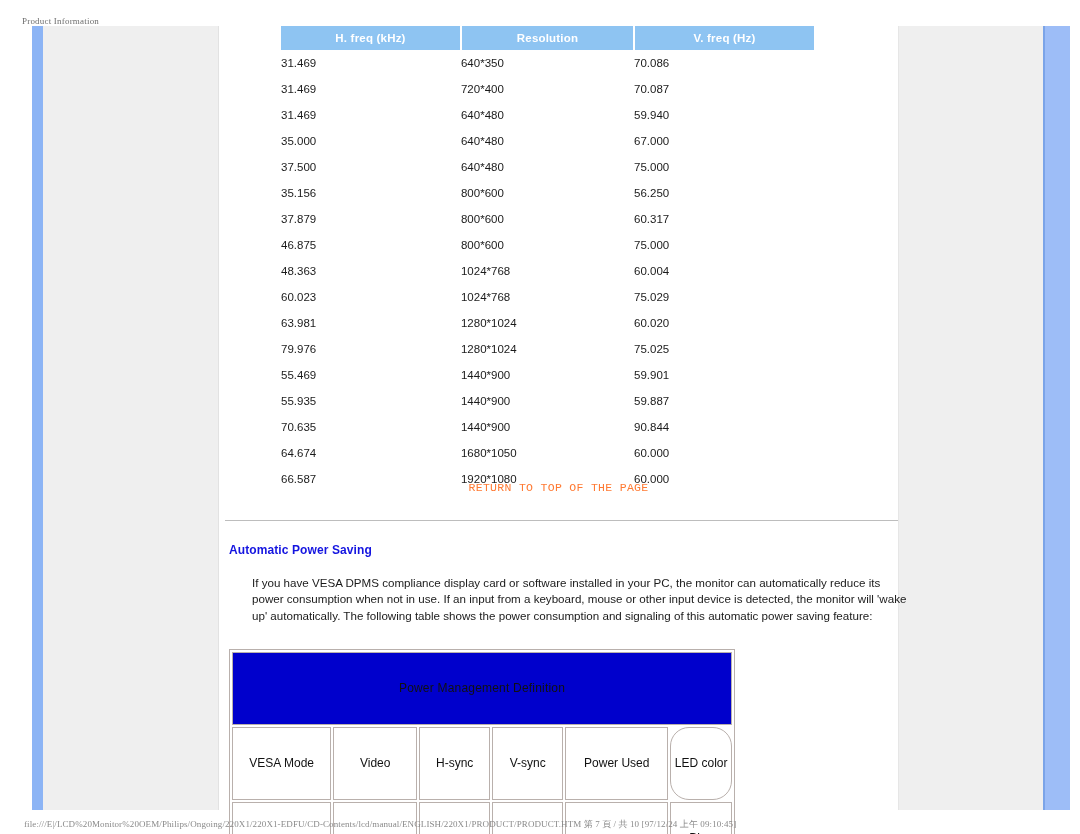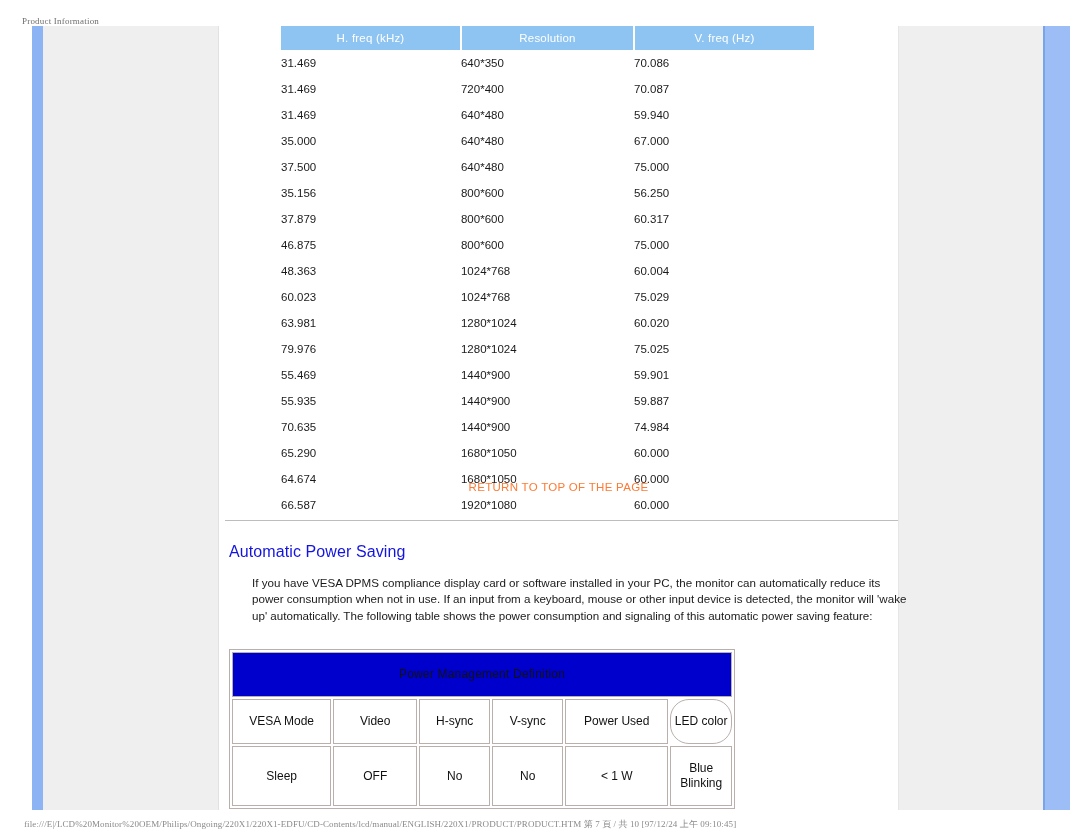--- a/index.html
+++ b/index.html
@@ -94,21 +94,21 @@
   .timing-table {
     position: absolute;
     left: 62px;
     top: 0px;
     width: 533px;
     border-collapse: collapse;
   }
   .timing-table th {
     background: #8ec4f2;
     color: #ffffff;
-    font-weight: normal;
+    font-weight: bold;
     font-size: 11.5px;
     padding: 6px 0 6px 0;
     text-align: center;
     border-right: 2px solid #ffffff;
     letter-spacing: 0.2px;
   }
   .timing-table th:last-child { border-right: none; }
   .timing-table td {
     font-size: 11.5px;
     color: #1a1a1a;
@@ -125,40 +125,41 @@
     position: absolute;
     left: 0;
     top: 455px;
     width: 679px;
     text-align: center;
     font-size: 11.5px;
     color: #ff7a33;
     letter-spacing: 0.3px;
     text-decoration: none;
     cursor: pointer;
+    font-family: Liberation Mono, monospace;
   }
 
   
   .divider {
     position: absolute;
     left: 6px;
     top: 494px;
     width: 673px;
     height: 1px;
     background: #9a9a9a;
     opacity: .65;
   }
 
   
   .section-heading {
     position: absolute;
     left: 10px;
     top: 517px;
-    font-size: 16px;
-    font-weight: normal;
+    font-size: 12px;
+    font-weight: bold;
     color: #1414e0;
     letter-spacing: 0.1px;
   }
 
   
   .body-text {
     position: absolute;
     left: 9px;
     top: 549px;
     width: 660px;
@@ -187,21 +188,21 @@
     padding: 6px 0 6px 0;
     text-align: center;
     letter-spacing: 0.2px;
     border: 1px solid #0000b0;
   }
   .pm-table td {
     border: 1px solid #b9b0ac;
     text-align: center;
     font-size: 12px;
     color: #111111;
-    padding: 14px 2px;
+    padding: 28px 2px;
     line-height: 15px;
   }
   .pm-w1 { width: 104px; margin-left: 35px; }
   .pm-w2 { width: 86px; }
   .pm-w3 { width: 72px; }
   .pm-w4 { width: 72px; }
   .pm-w5 { width: 108px; }
   .pm-w6 { width: 58px; border-radius: 19px; }
 </style>
 </head>
@@ -292,26 +293,21 @@
           <td>59.901</td>
         </tr>
       <tr>
           <td>55.935</td>
           <td>1440*900</td>
           <td>59.887</td>
         </tr>
       <tr>
           <td>70.635</td>
           <td>1440*900</td>
-          <td>74.984</td>
-        </tr>
-      <tr>
-          <td>65.290</td>
-          <td>1680*1050</td>
-          <td>60.000</td>
+          <td>90.844</td>
         </tr>
       <tr>
           <td>64.674</td>
           <td>1680*1050</td>
           <td>60.000</td>
         </tr>
       <tr>
           <td>66.587</td>
           <td>1920*1080</td>
           <td>60.000</td>

